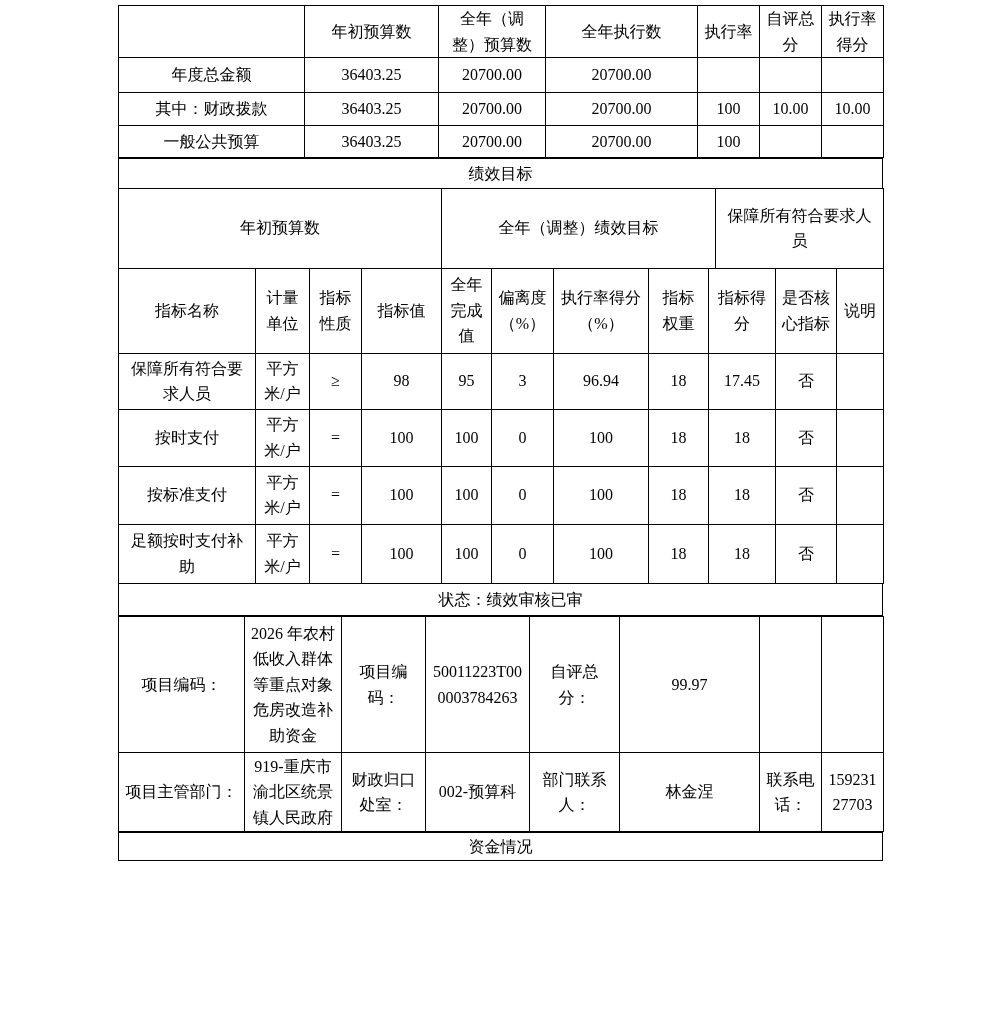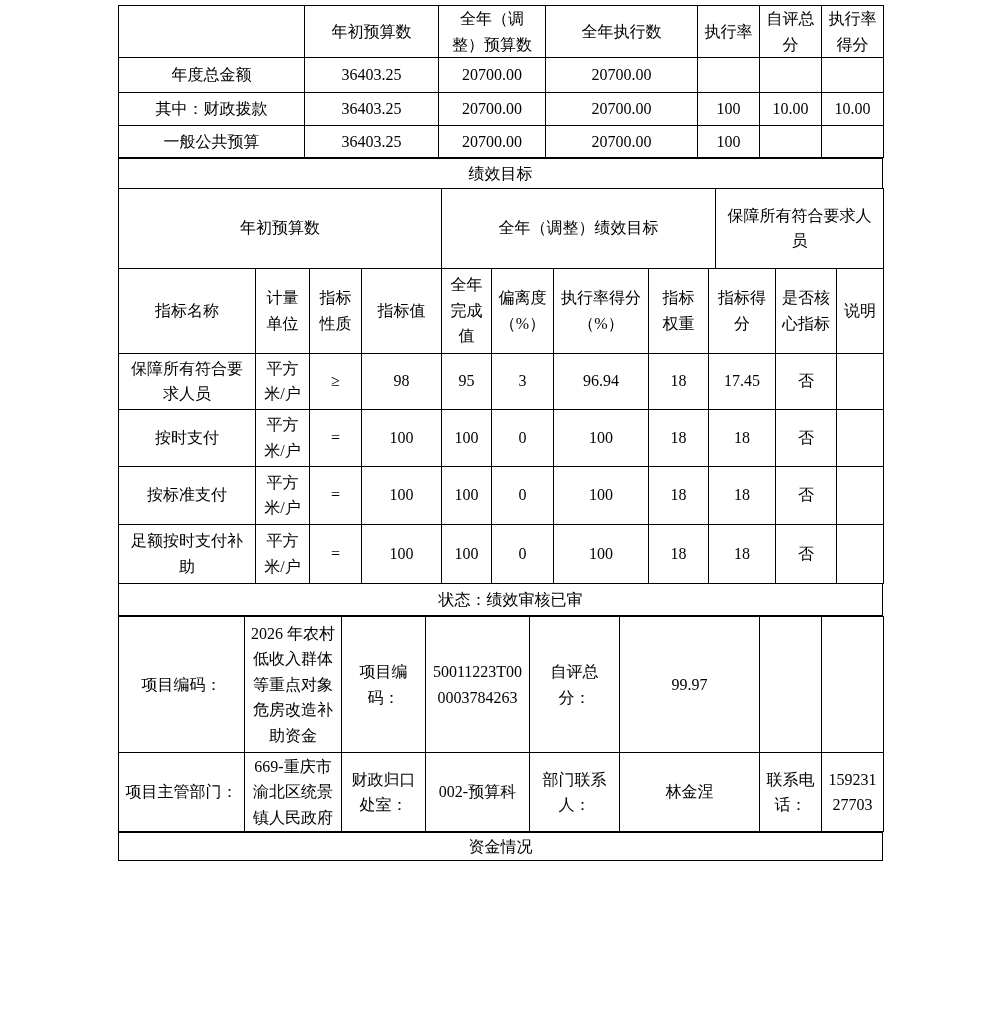--- a/index.html
+++ b/index.html
@@ -206,21 +206,21 @@
       <td>2026 年农村低收入群体等重点对象危房改造补助资金</td>
       <td>项目编码：</td>
       <td class="num">50011223T000003784263</td>
       <td>自评总分：</td>
       <td class="num">99.97</td>
       <td></td>
       <td></td>
     </tr>
     <tr style="height:79px">
       <td>项目主管部门：</td>
-      <td>669-重庆市渝北区统景镇人民政府</td>
+      <td>919-重庆市渝北区统景镇人民政府</td>
       <td>财政归口处室：</td>
       <td>002-预算科</td>
       <td>部门联系人：</td>
       <td>林金涅</td>
       <td>联系电话：</td>
       <td class="num">15923127703</td>
     </tr>
   </tbody>
     </table>
 

